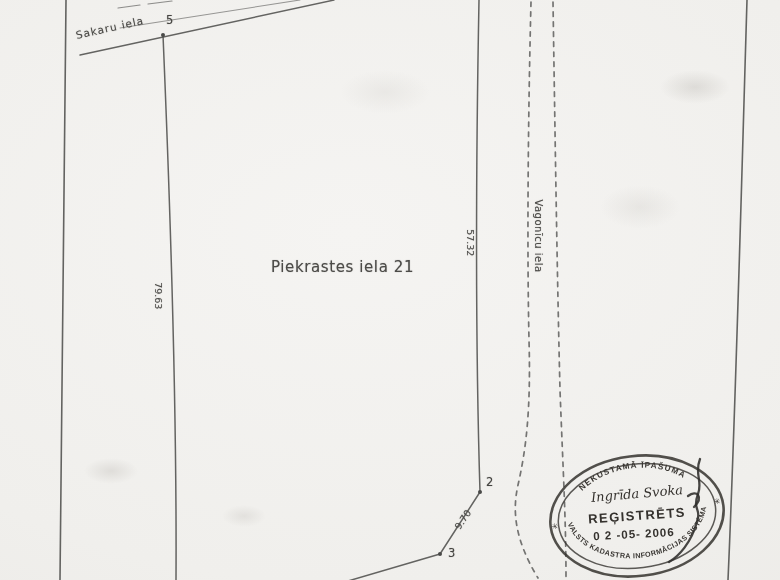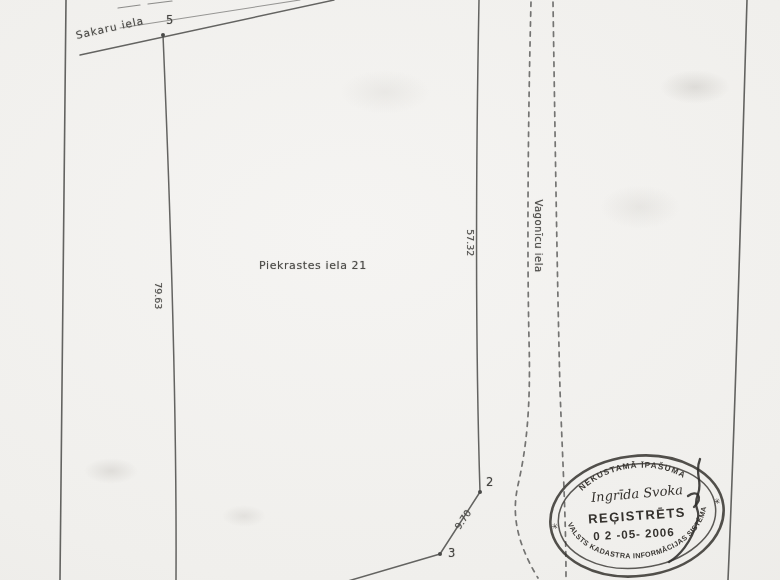--- a/index.html
+++ b/index.html
@@ -11,21 +11,21 @@
   .plan-svg{position:absolute; left:0; top:0; filter:blur(.3px);}
   .smudge{position:absolute; border-radius:50%; pointer-events:none;}
   .s1{left:660px;top:70px;width:70px;height:34px;background:radial-gradient(closest-side,rgba(150,145,138,.22),rgba(150,145,138,0));}
   .s2{left:84px;top:458px;width:54px;height:26px;background:radial-gradient(closest-side,rgba(150,145,138,.20),rgba(150,145,138,0));}
   .s3{left:222px;top:505px;width:44px;height:22px;background:radial-gradient(closest-side,rgba(150,145,138,.16),rgba(150,145,138,0));}
   .s4{left:600px;top:185px;width:80px;height:44px;background:radial-gradient(closest-side,rgba(150,145,138,.12),rgba(150,145,138,0));}
   .s5{left:340px;top:70px;width:90px;height:44px;background:radial-gradient(closest-side,rgba(150,145,138,.10),rgba(150,145,138,0));}
 
   .lbl{position:absolute; color:#4c4b48; white-space:nowrap;
        text-shadow:0 0 1px rgba(76,75,72,.5); line-height:1;}
-  .parcel{left:259px; top:260px; font-size:11px; letter-spacing:.6px;}
+  .parcel{left:271px; top:260px; font-size:15px; letter-spacing:.6px;}
   .street-top{left:76px; top:30px; font-size:10.5px; letter-spacing:1px;
               transform:rotate(-12.5deg); transform-origin:left center;}
   .street-right{left:499px; top:231px; width:78px; text-align:center; font-size:10px;
               letter-spacing:.5px; transform:rotate(90deg);}
   .dim-west{left:140px; top:291px; width:36px; text-align:center; font-size:9.5px; transform:rotate(90deg);}
   .dim-east{left:452px; top:238px; width:36px; text-align:center; font-size:9.5px; transform:rotate(90deg);}
   .dim-south{left:448px; top:515px; width:30px; text-align:center; font-size:9.5px; transform:rotate(-56deg);}
   .pt{font-size:11.5px; color:#454441;}
   .pt5{left:166px; top:15px;}
   .pt2{left:486px; top:477px;}

